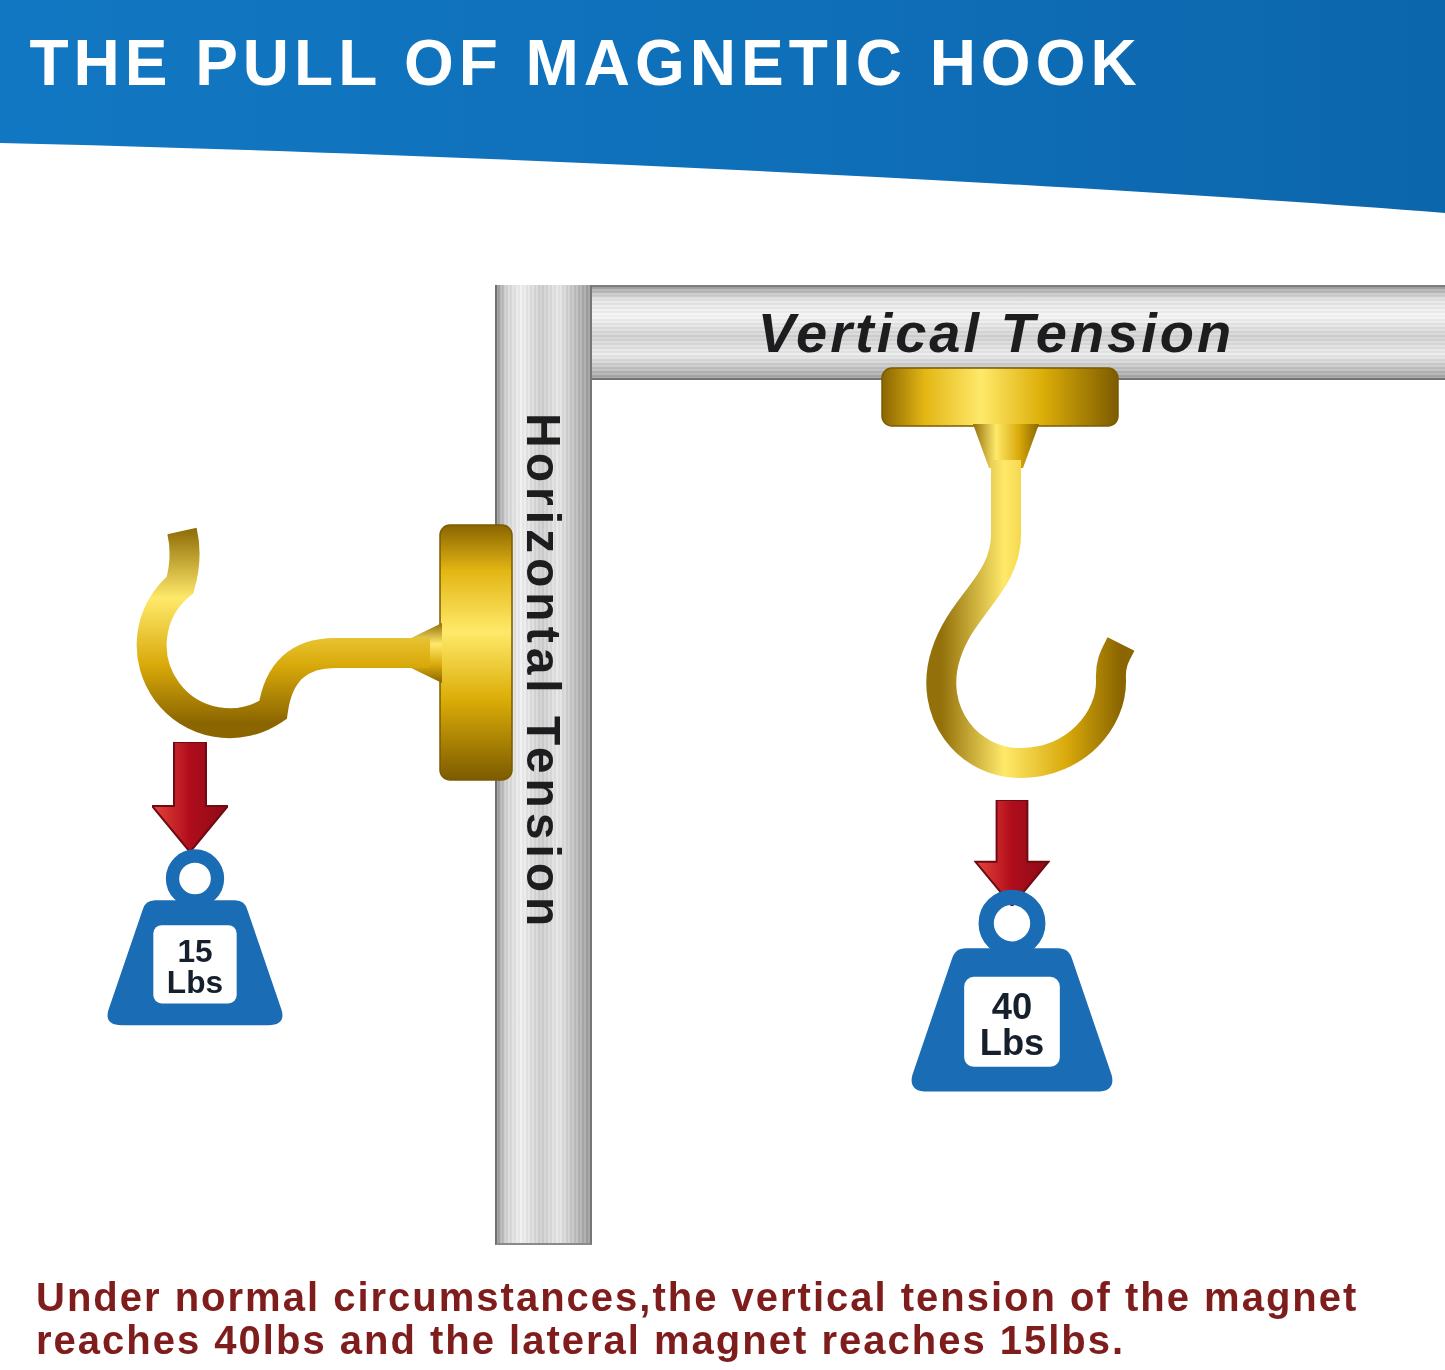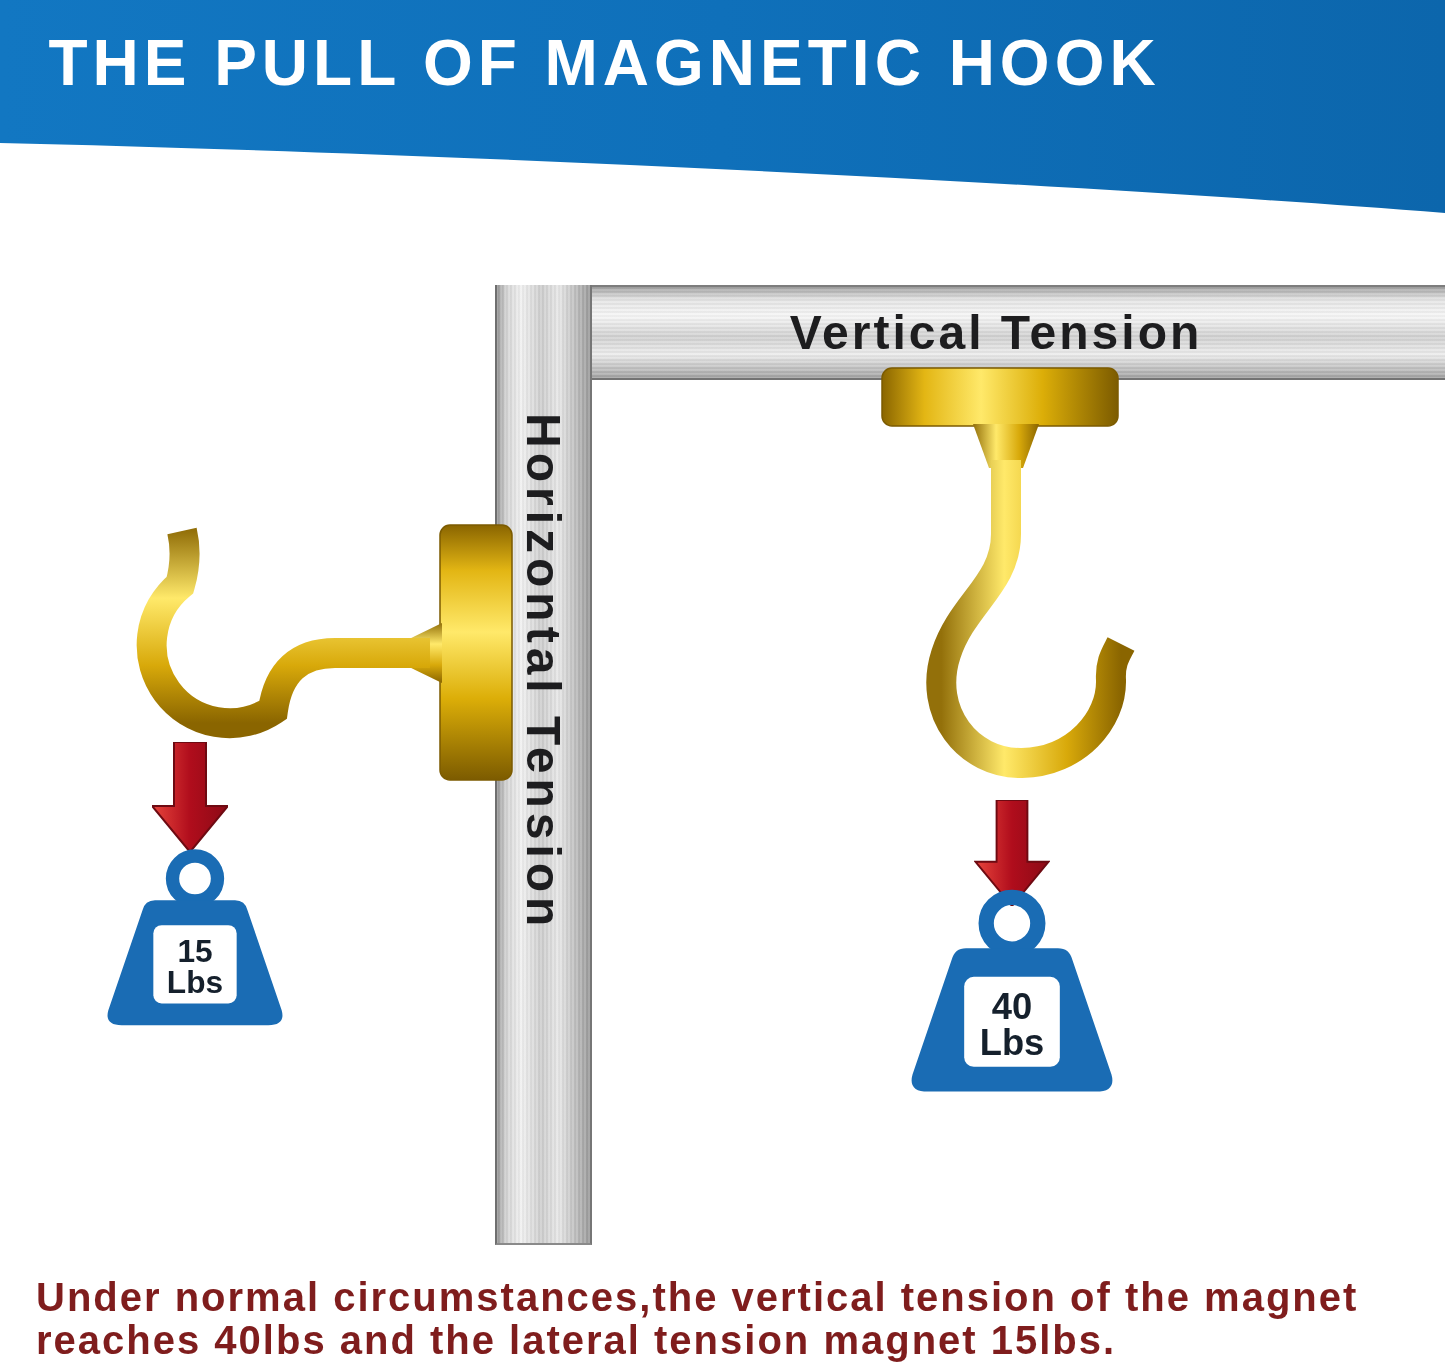--- a/index.html
+++ b/index.html
@@ -4,35 +4,35 @@
 <style>
   html,body{margin:0;padding:0;background:#ffffff;}
   body{font-family:"Liberation Sans", sans-serif;}
   .canvas{position:relative;width:1445px;height:1370px;background:#ffffff;overflow:hidden;}
 
   
   .header-banner{position:absolute;left:0;top:0;width:1445px;height:220px;display:block;}
   .title{
     position:absolute;left:0;top:26px;width:1171px;margin:0;
     text-align:center;color:#ffffff;font-size:64px;font-weight:700;
-    letter-spacing:5px;white-space:nowrap;padding-left:19px;
+    letter-spacing:5px;white-space:nowrap;
   }
 
   
   .hbar{
     position:absolute;left:495px;top:285px;width:950px;height:95px;
     background:
       repeating-linear-gradient(0deg, rgba(255,255,255,0.30) 0px, rgba(110,110,110,0.12) 2px, rgba(255,255,255,0.28) 4px),
       linear-gradient(180deg,#979797 0%,#e6e6e6 14%,#fafafa 32%,#cfcfcf 55%,#efefef 74%,#999999 100%);
     border-top:2px solid #7d7d7d;border-bottom:2px solid #737373;
     box-sizing:border-box;
     display:flex;align-items:center;justify-content:center;padding-left:52px;
   }
   .hlabel{
-    color:#1d1d1f;font-size:48px;font-weight:700;letter-spacing:3px;white-space:nowrap;
+    color:#1d1d1f;font-size:56px;font-weight:700;letter-spacing:3px;white-space:nowrap;font-style:italic;
   }
   .vbar{
     position:absolute;left:495px;top:285px;width:97px;height:960px;
     background:
       repeating-linear-gradient(90deg, rgba(255,255,255,0.30) 0px, rgba(110,110,110,0.12) 2px, rgba(255,255,255,0.28) 4px),
       linear-gradient(90deg,#8c8c8c 0%,#d2d2d2 10%,#f4f4f4 26%,#cbcbcb 48%,#e9e9e9 66%,#b5b5b5 86%,#8f8f8f 100%);
     border-left:2px solid #6f6f6f;border-right:2px solid #767676;border-bottom:2px solid #8a8a8a;
     box-sizing:border-box;
     display:flex;flex-direction:column;align-items:center;
   }
@@ -157,15 +157,15 @@
 
   <svg class="weight-right" viewBox="0 0 240 230" width="230" height="220" aria-hidden="true">
     <circle cx="120" cy="40" r="27" fill="none" stroke="#1a6cb4" stroke-width="16"></circle>
     <path d="M72,66 L168,66 Q180,66 183,78 L224,198 Q229,216 208,216 L32,216 Q11,216 16,198 L57,78 Q60,66 72,66 Z" fill="#1a6cb4"></path>
     <rect x="70" y="96" width="100" height="94" rx="10" fill="#ffffff"></rect>
     <text class="wt" x="120" y="140">40</text>
     <text class="wt" x="120" y="178">Lbs</text>
   </svg>
 
   <p class="footer"><span>Under normal circumstances,the vertical tension of the magnet</span><br>
-  <span>reaches 40lbs and the lateral tension magnet 15lbs.</span></p>
+  <span>reaches 40lbs and the lateral magnet reaches 15lbs.</span></p>
 
 </div>
 
 </body></html>

